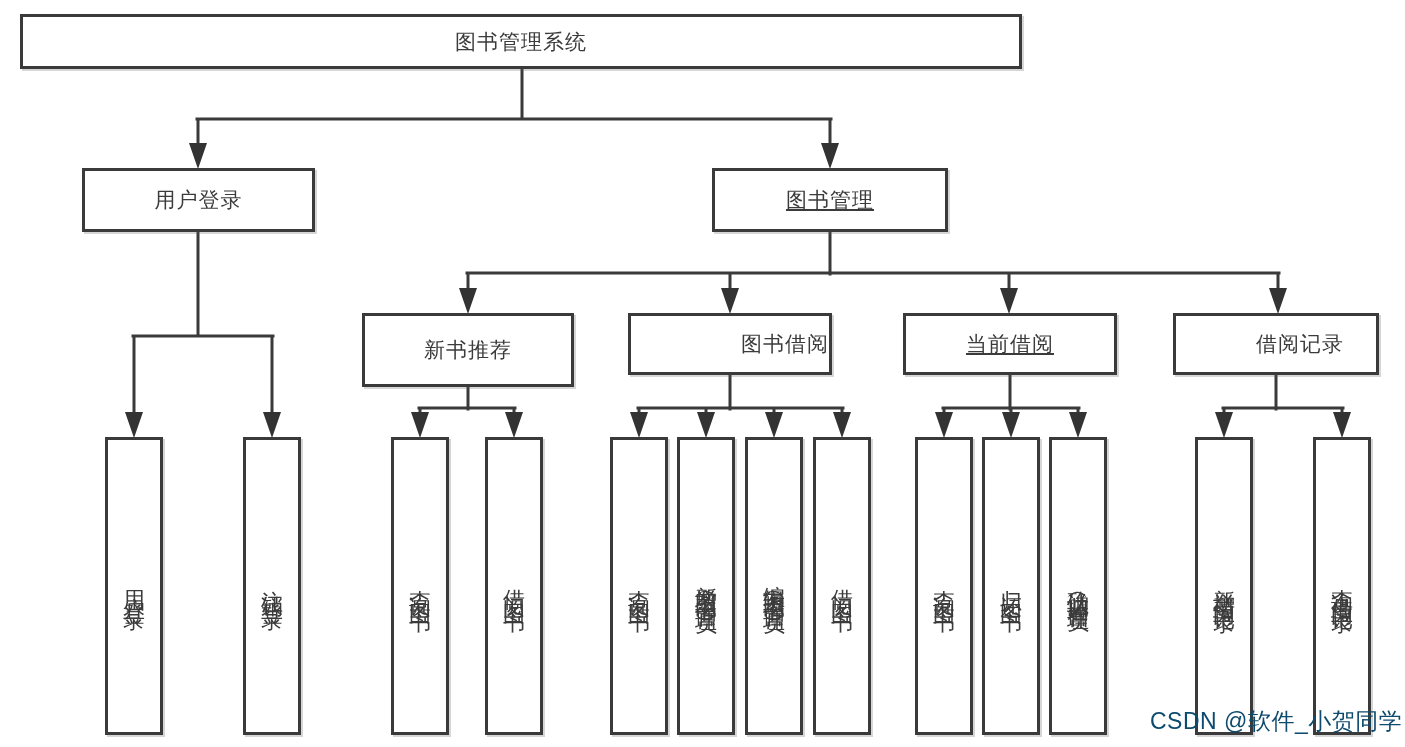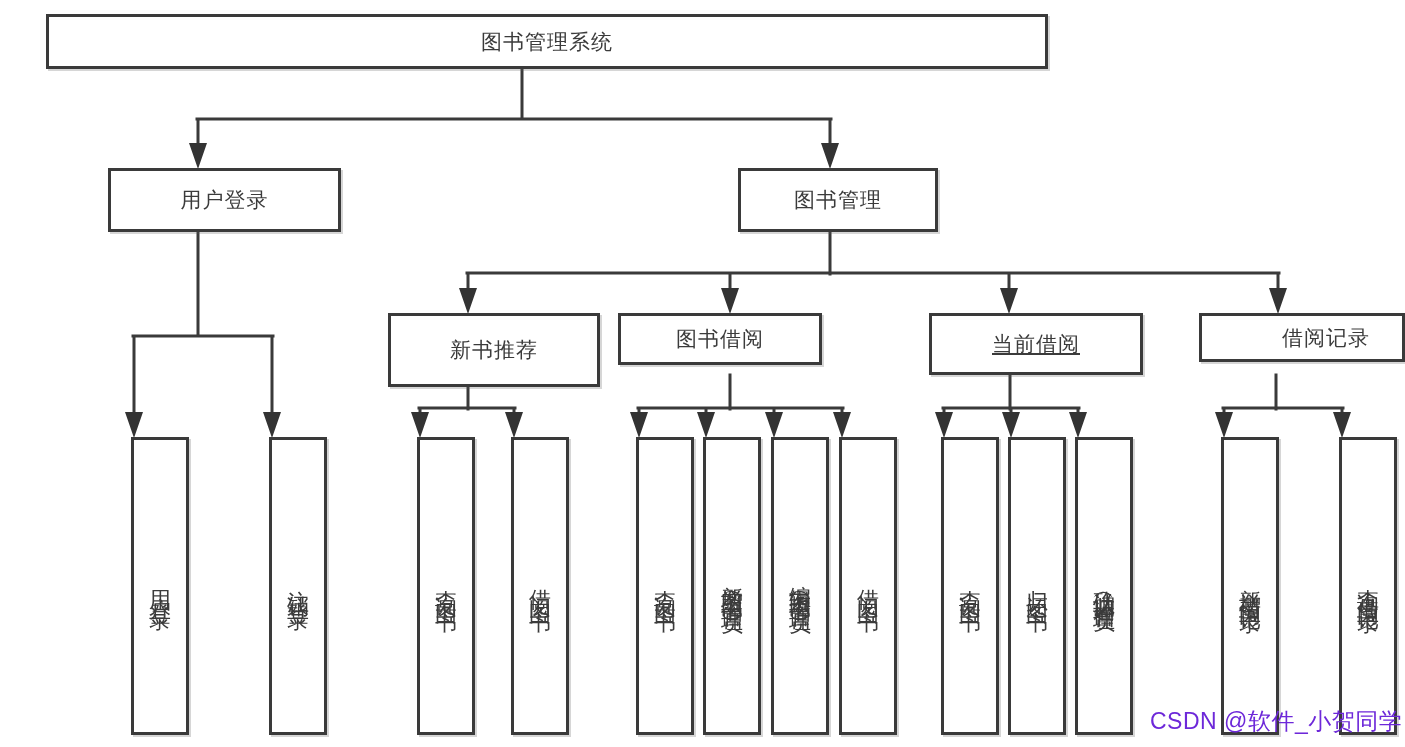--- a/index.html
+++ b/index.html
@@ -4,30 +4,30 @@
 <style>
   html,body{margin:0;padding:0;background:#ffffff;}
   .stage{
     position:relative;width:1405px;height:747px;overflow:hidden;background:#ffffff;
     font-family:"Liberation Sans","DejaVu Sans",sans-serif;color:#3b3b3b;
   }
   .stage svg{position:absolute;left:0;top:0;}
   .node{
     position:absolute;box-sizing:border-box;background:#ffffff;
     border:3px solid #3a3a3a;box-shadow:2px 2px 0 rgba(90,90,90,0.25);
-    display:flex;align-items:center;justify-content:center;z-index:2;margin-left:26px;
+    display:flex;align-items:center;justify-content:center;z-index:2;
   }
   .node.hlabel{font-size:21px;letter-spacing:1px;}
   .node .vtext{
     writing-mode:vertical-rl;text-orientation:mixed;
     font-size:22px;letter-spacing:7px;line-height:1;white-space:nowrap;
   }
   .watermark{
     position:absolute;left:1150px;top:706px;z-index:5;
-    font-size:23px;color:#6d28d9;letter-spacing:0.5px;white-space:nowrap;
+    font-size:23px;color:#0c4a6e;letter-spacing:0.5px;white-space:nowrap;
   }
 </style>
 </head>
 <body>
 
 <div class="stage">
 
   <svg width="1405" height="747" viewBox="0 0 1405 747">
     <g stroke="#3a3a3a" stroke-width="3" fill="none" stroke-linecap="square">
       <path d="M522 69 V119
@@ -63,34 +63,34 @@
     </g>
   </svg>
 
   <div class="node hlabel" style="left:20px;top:14px;width:1002px;height:55px;">
     <span>图书管理系统</span>
   </div>
 
   <div class="node hlabel" style="left:82px;top:168px;width:233px;height:64px;">
     <span>用户登录</span>
   </div>
-  <div class="node hlabel" style="left:712px;top:168px;width:200px;height:64px;">
+  <div class="node hlabel" style="left:712px;top:168px;width:236px;height:64px;text-decoration:underline;">
     <span>图书管理</span>
   </div>
 
   <div class="node hlabel" style="left:362px;top:313px;width:212px;height:74px;">
     <span>新书推荐</span>
   </div>
-  <div class="node hlabel" style="left:592px;top:313px;width:204px;height:52px;">
+  <div class="node hlabel" style="left:628px;top:313px;width:204px;height:62px;justify-content:flex-end;">
     <span>图书借阅</span>
   </div>
   <div class="node hlabel" style="left:903px;top:313px;width:214px;height:62px;text-decoration:underline;">
     <span>当前借阅</span>
   </div>
-  <div class="node hlabel" style="left:1173px;top:313px;width:206px;height:49px;padding-left:48px;">
+  <div class="node hlabel" style="left:1173px;top:313px;width:206px;height:62px;padding-left:48px;">
     <span>借阅记录</span>
   </div>
 
   <div class="node" style="left:105px;top:437px;width:58px;height:298px;">
     <span class="vtext">用户登录</span>
   </div>
   <div class="node" style="left:243px;top:437px;width:58px;height:298px;">
     <span class="vtext">注销登录</span>
   </div>
 

